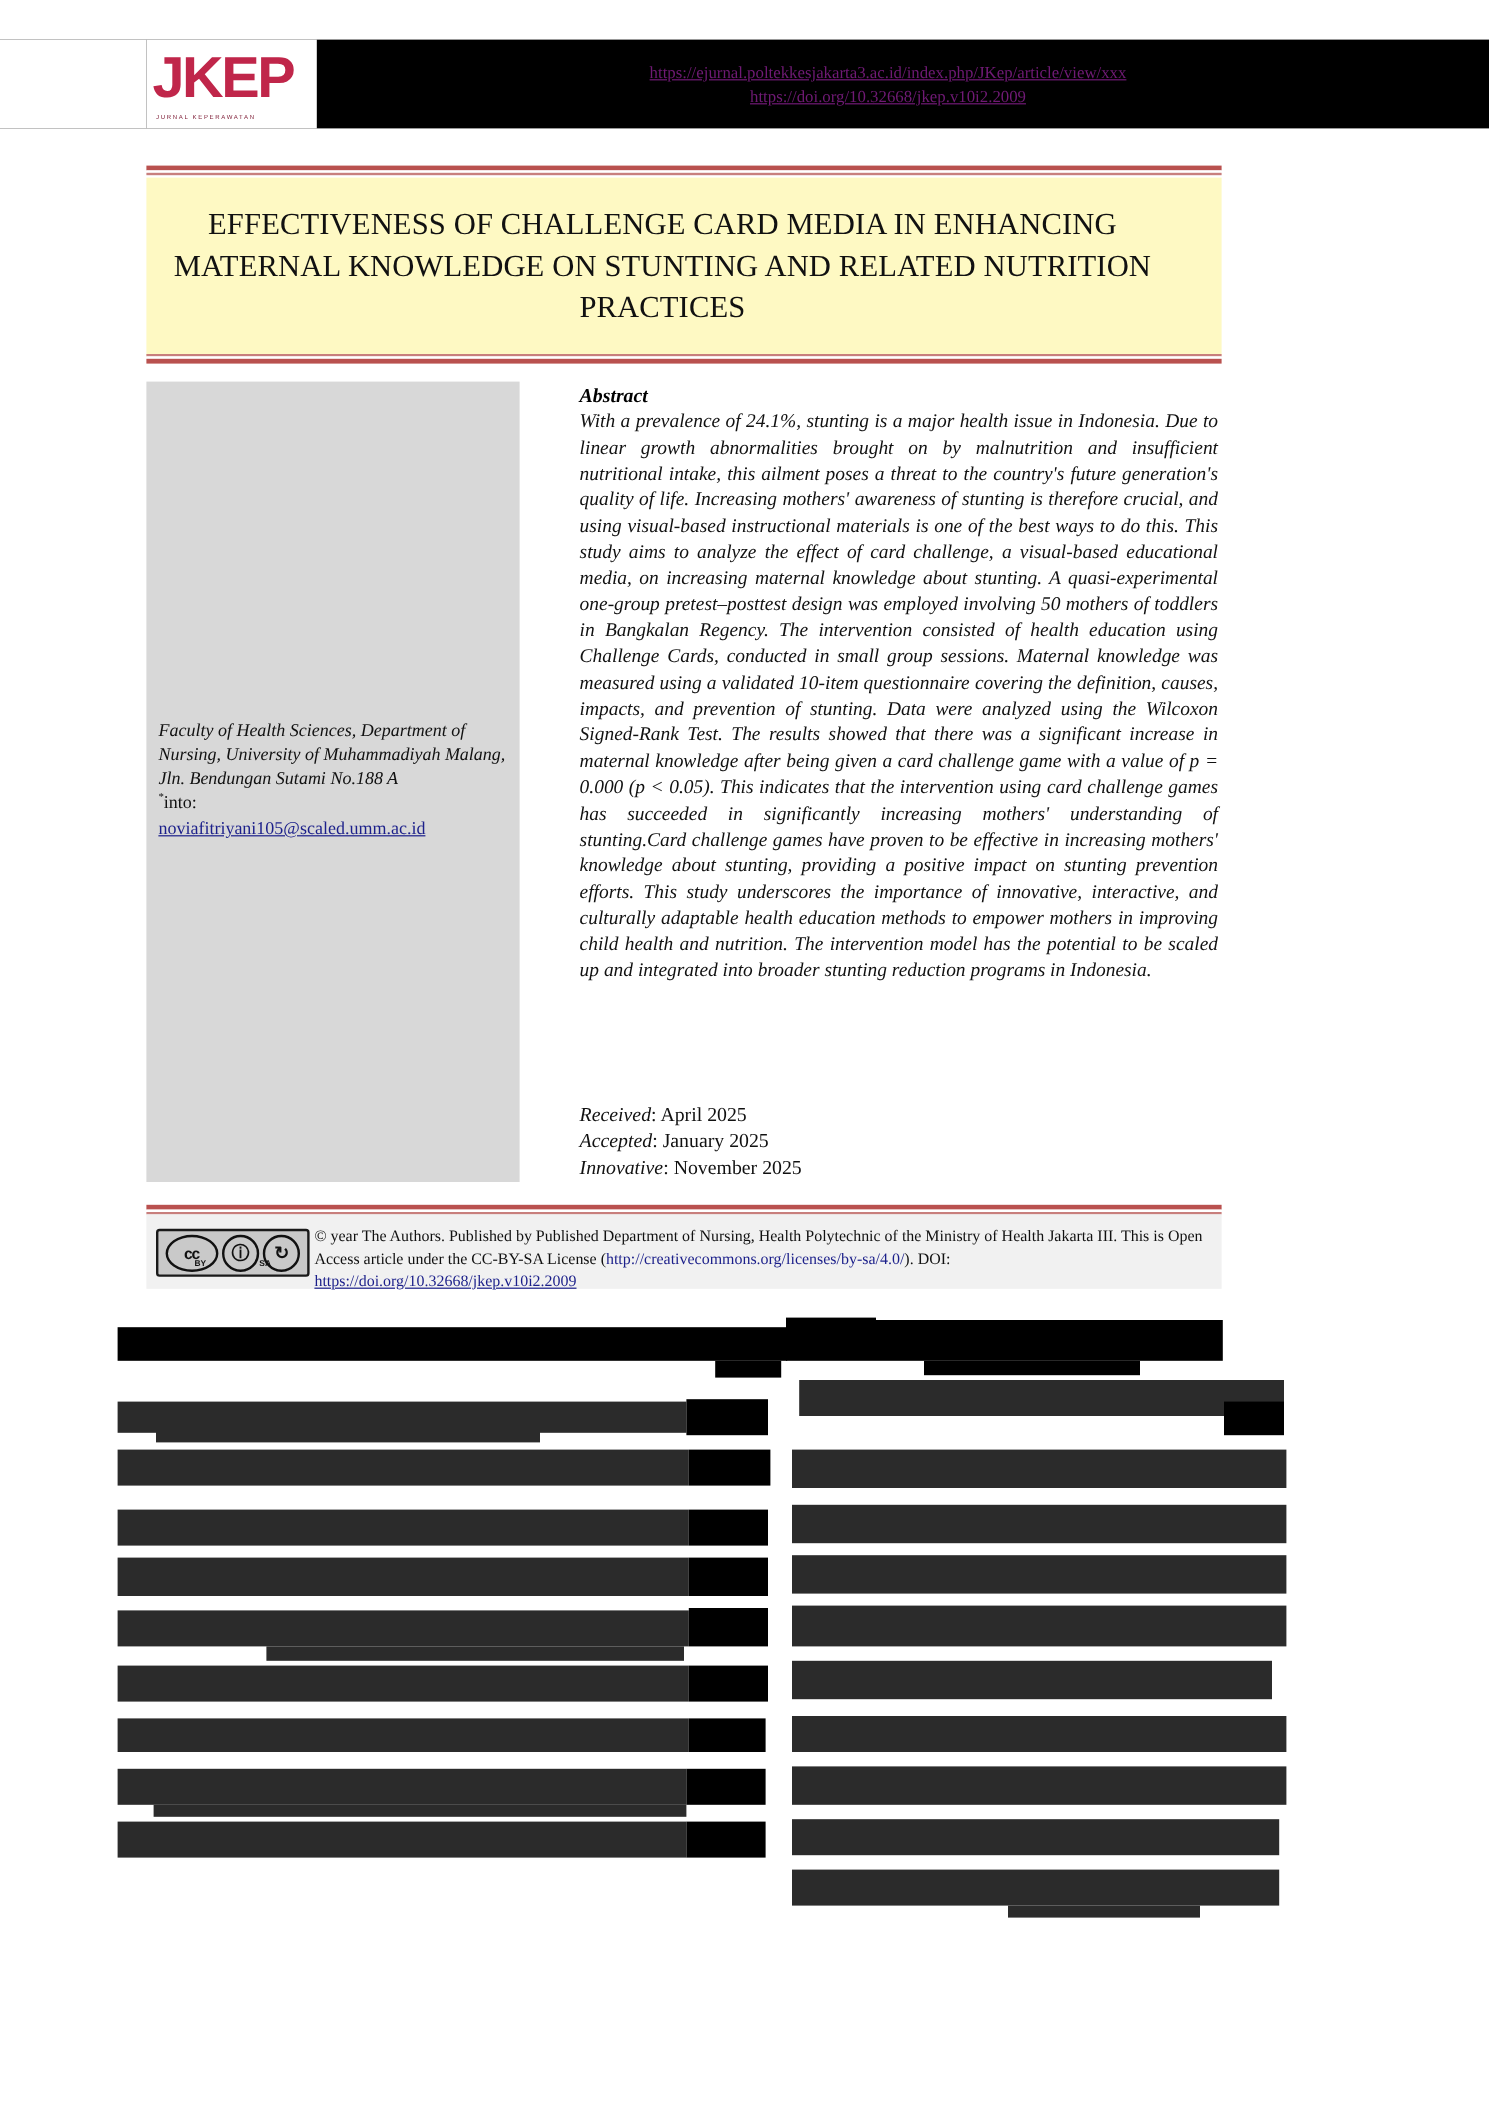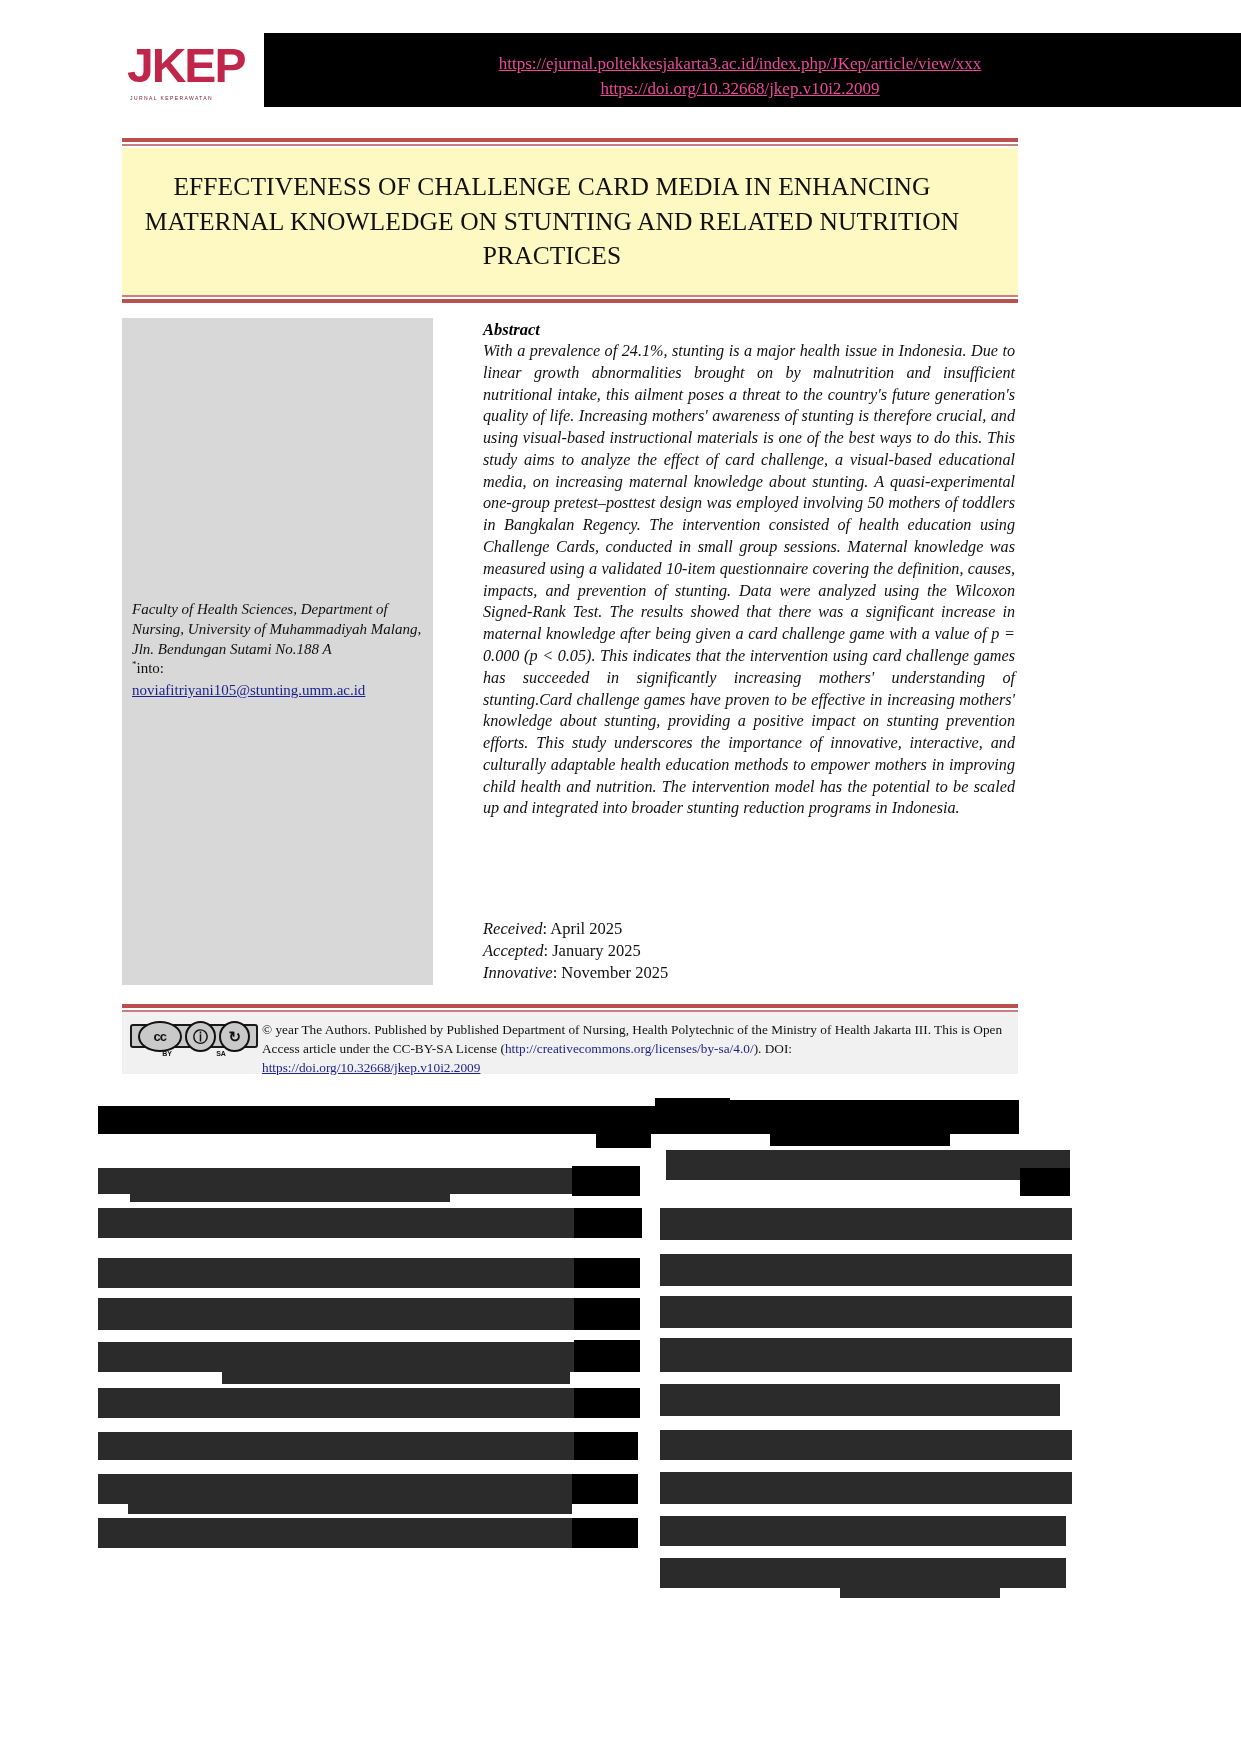--- a/index.html
+++ b/index.html
@@ -73,22 +73,22 @@
     position: absolute;
     left: 480px;
     top: 52px;
     width: 520px;
     text-align: center;
     z-index: 4;
   }
   .header-urls a {
     display: block;
     font-family: "Liberation Serif", serif;
-    font-size: 17px;
-    color: #ec4899;
+    font-size: 14px;
+    color: #701a75;
     text-decoration: underline;
     line-height: 1.45;
     white-space: nowrap;
     overflow: hidden;
   }
 
   
   .title-rules {
     position: absolute;
     left: 122px;
@@ -251,21 +251,21 @@
     top: 1012px;
     width: 896px;
     height: 62px;
     background: #f1f1f1;
   }
   .cc-badge {
     position: absolute;
     left: 8px;
     top: 12px;
     width: 128px;
-    height: 24px;
+    height: 40px;
     background: #c9c9c9;
     border: 2px solid #1a1a1a;
     border-radius: 3px;
     display: flex;
     align-items: center;
     justify-content: space-around;
     padding: 0 4px;
     box-sizing: border-box;
   }
   .cc-circle {
@@ -365,21 +365,21 @@
   </div>
 
   <div class="sidebar">
 
 
     <div class="affil">
       <span>Faculty of Health Sciences, Department of Nursing, University of Muhammadiyah Malang, Jln. Bendungan Sutami No.188 A</span>
       <div class="emailrow">
         <sup>*</sup><span>into:</span>
       </div>
-      <a class="email-link">noviafitriyani105@stunting.umm.ac.id</a>
+      <a class="email-link">noviafitriyani105@scaled.umm.ac.id</a>
     </div>
 
   </div>
 
   <div class="abstract-col">
     <div class="abstract-head">Abstract</div>
     <div class="abstract-body">With a prevalence of 24.1%, stunting is a major health issue in Indonesia. Due to linear growth abnormalities brought on by malnutrition and insufficient nutritional intake, this ailment poses a threat to the country's future generation's quality of life. Increasing mothers' awareness of stunting is therefore crucial, and using visual-based instructional materials is one of the best ways to do this. This study aims to analyze the effect of card challenge, a visual-based educational media, on increasing maternal knowledge about stunting. A quasi-experimental one-group pretest–posttest design was employed involving 50 mothers of toddlers in Bangkalan Regency. The intervention consisted of health education using Challenge Cards, conducted in small group sessions. Maternal knowledge was measured using a validated 10-item questionnaire covering the definition, causes, impacts, and prevention of stunting. Data were analyzed using the Wilcoxon Signed-Rank Test. The results showed that there was a significant increase in maternal knowledge after being given a card challenge game with a value of p = 0.000 (p &lt; 0.05). This indicates that the intervention using card challenge games has succeeded in significantly increasing mothers' understanding of stunting.Card challenge games have proven to be effective in increasing mothers' knowledge about stunting, providing a positive impact on stunting prevention efforts. This study underscores the importance of innovative, interactive, and culturally adaptable health education methods to empower mothers in improving child health and nutrition. The intervention model has the potential to be scaled up and integrated into broader stunting reduction programs in Indonesia.</div>
   </div>
 
   <div class="dates">

